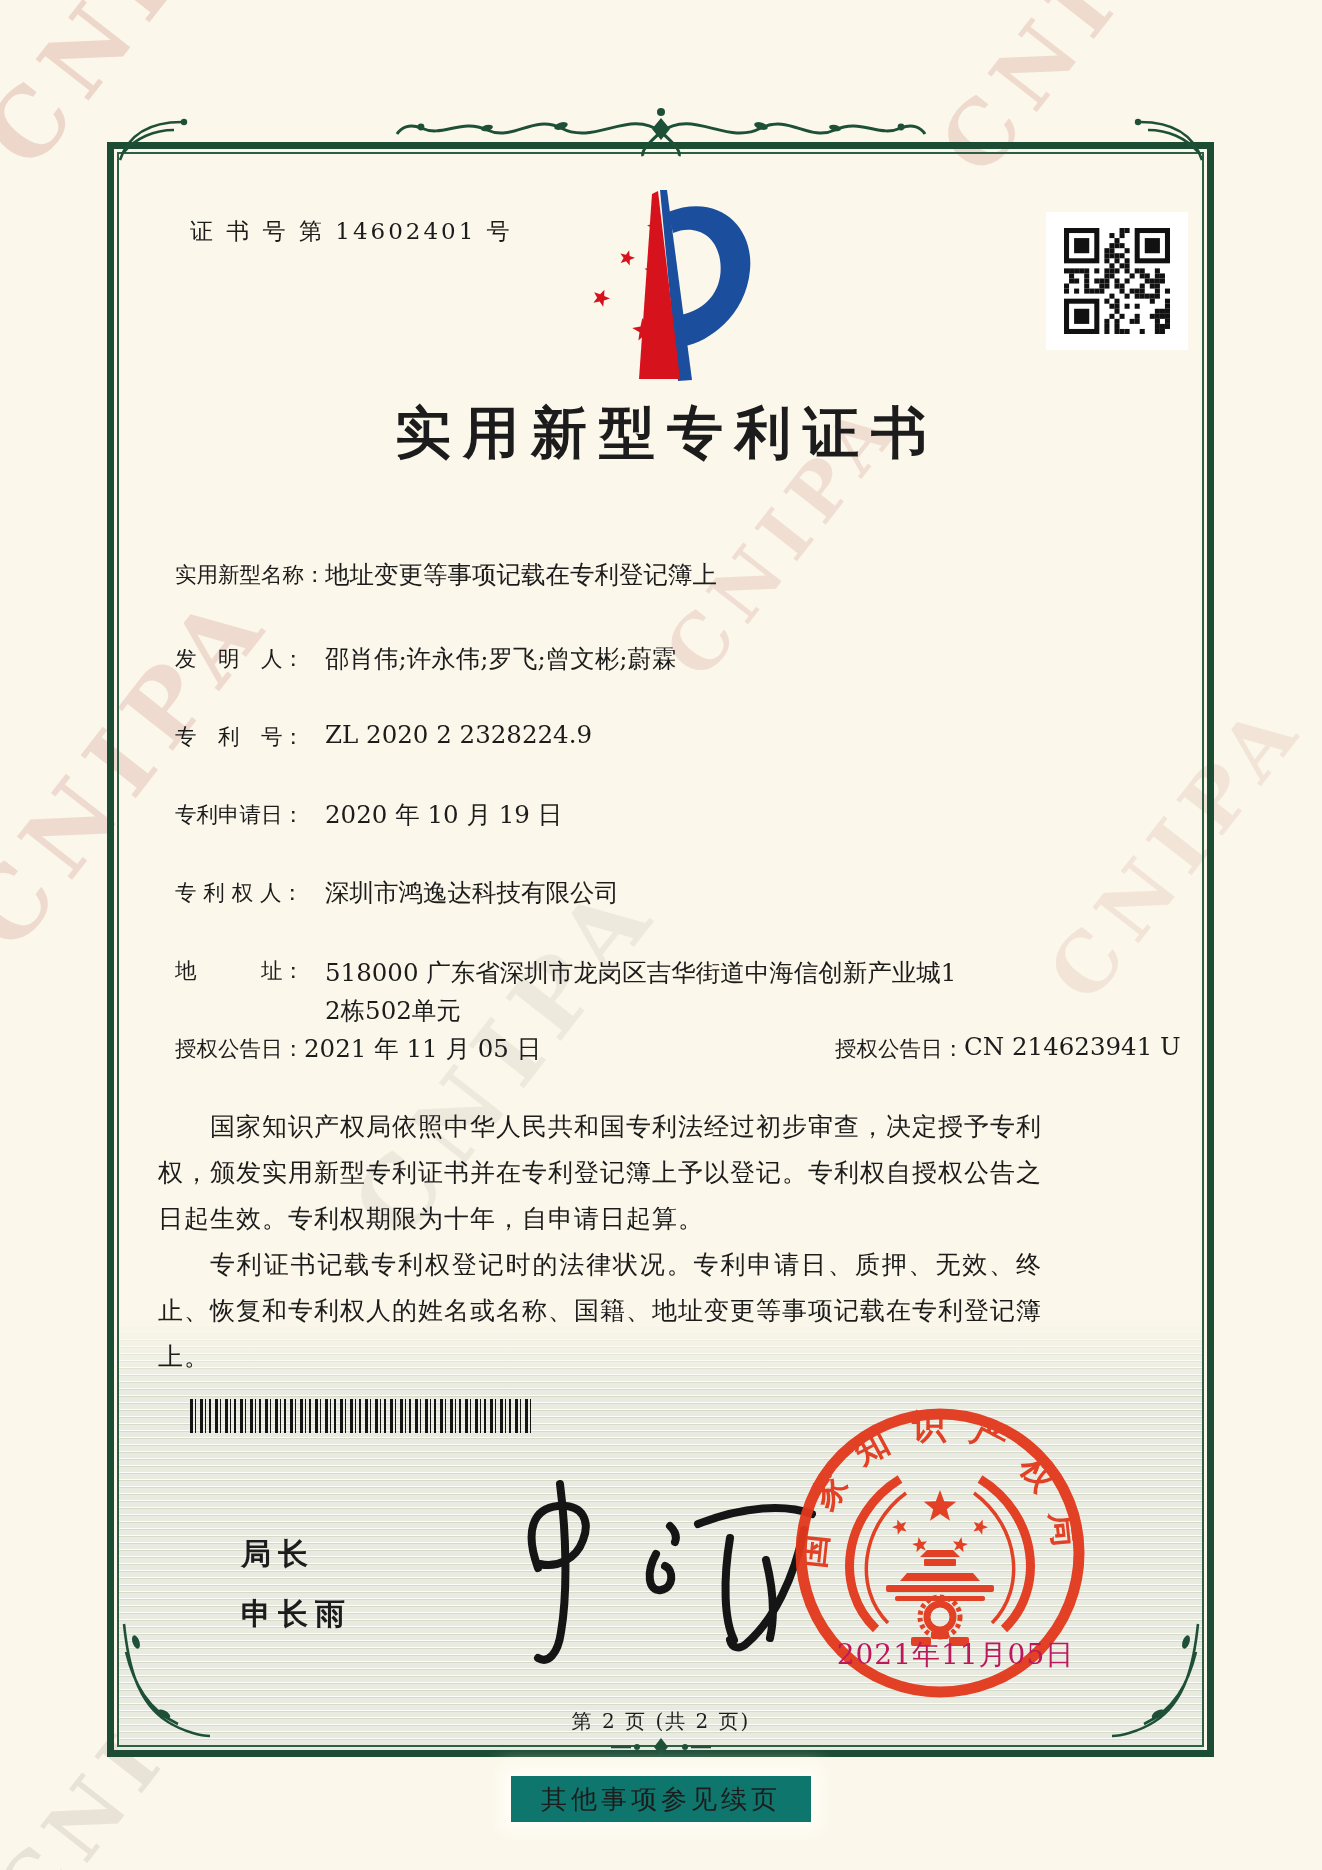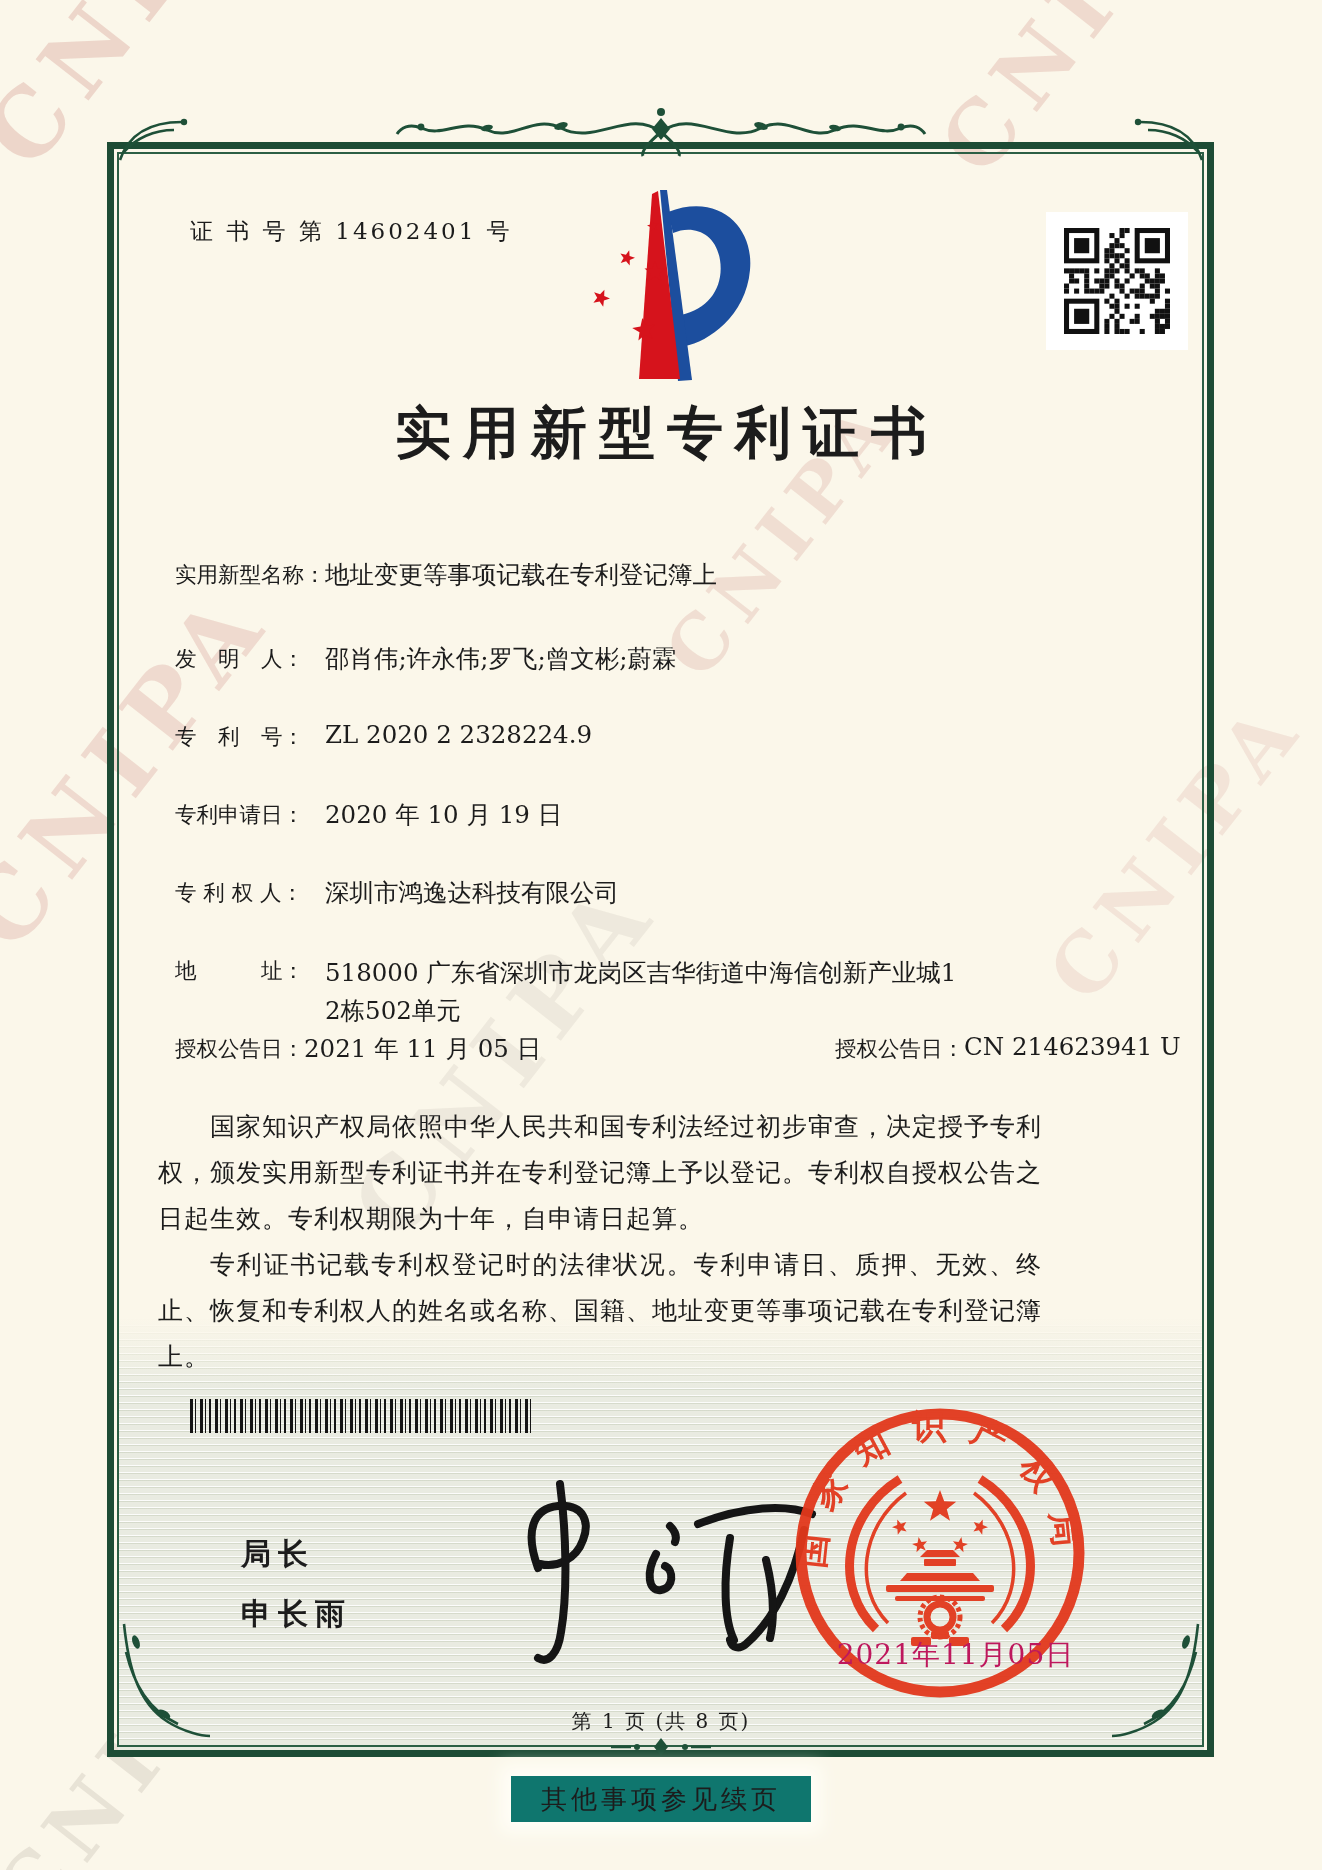--- a/index.html
+++ b/index.html
@@ -387,18 +387,18 @@
         <circle cx="0" cy="64" r="20" stroke-width="5" stroke-dasharray="4 3.2"></circle>
         <path d="M-64,76 C-106,36 -98,-38 -40,-74" stroke-width="9"></path>
         <path d="M64,76 C106,36 98,-38 40,-74" stroke-width="9"></path>
         <path d="M-52,70 C-86,36 -80,-26 -34,-60" stroke-width="3.5"></path>
         <path d="M52,70 C86,36 80,-26 34,-60" stroke-width="3.5"></path>
       </g>
     </g>
   </svg>
   <div class="seal-date">2021年11月05日</div>
 
-  <div class="page-footer">第 1 页 (共 8 页)</div>
+  <div class="page-footer">第 2 页 (共 2 页)</div>
   <div class="cont-note">
     <span>其他事项参见续页</span>
   </div>
 
 </div>
 
 </body></html>

